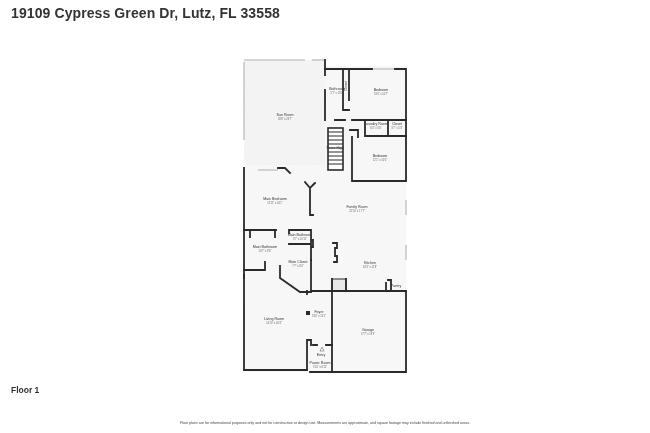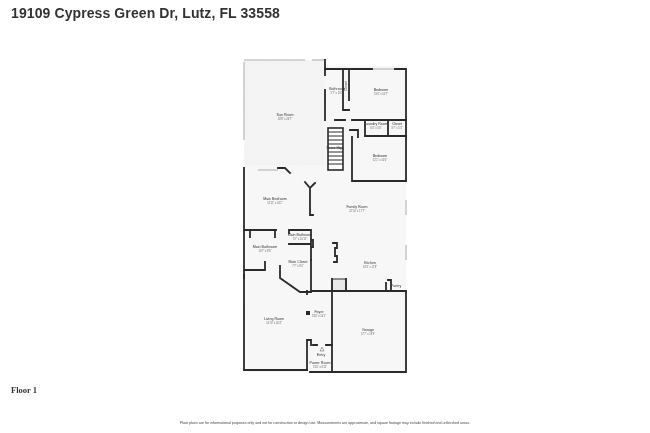--- a/index.html
+++ b/index.html
@@ -1,18 +1,18 @@
 <!DOCTYPE html>
 <html><head>
 <meta charset="utf-8">
 <style>
   html, body { margin:0; padding:0; background:#ffffff; }
   body { width:650px; height:433px; position:relative; overflow:hidden; font-family:"Liberation Sans", sans-serif; }
   .title { position:absolute; left:11px; top:5px; font-size:14px; font-weight:bold; color:#333; letter-spacing:0.1px; }
-  .floor-label { position:absolute; left:11px; top:385px; font-size:8.5px; font-weight:bold; color:#333;font-family:Liberation Serif, serif; }
+  .floor-label { position:absolute; left:11px; top:385px; font-size:8.5px; font-weight:bold; color:#333; }
   .disclaimer { position:absolute; left:0; width:650px; top:421px; text-align:center; font-size:3.6px; color:#444; }
   svg.plan { position:absolute; left:0; top:0; }
   .room-name { font-family:"Liberation Sans", sans-serif; font-size:3.6px; fill:#333; text-anchor:middle; }
   .room-dim { font-family:"Liberation Sans", sans-serif; font-size:2.6px; fill:#666; text-anchor:middle; }
   .wall { stroke:#2a2a2a; stroke-width:1.8; fill:none; stroke-linecap:square; }
   .thin { stroke:#2a2a2a; stroke-width:1; fill:none; }
   .window { stroke:#c8c8c8; stroke-width:1.6; fill:none; }
 </style>
 </head>
 <body>

